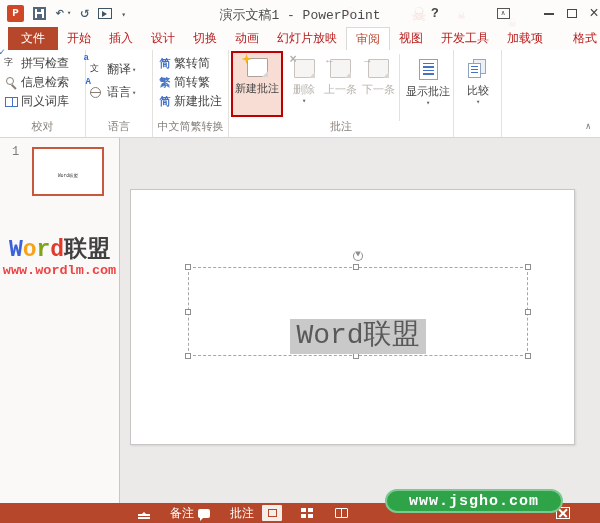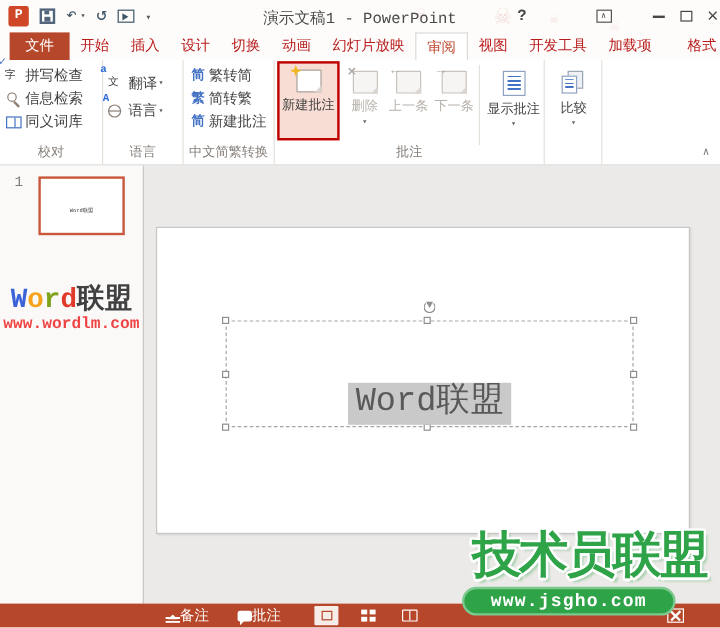--- a/index.html
+++ b/index.html
@@ -152,21 +152,21 @@
   .jsgho-name{position:absolute;left:386px;top:441px;width:210px;text-align:center;z-index:6;
     font-size:41px;font-weight:900;color:#2FA347;letter-spacing:-2px;line-height:50px;white-space:nowrap;
     text-shadow:2px 0 #fff,-2px 0 #fff,0 2px #fff,0 -2px #fff,1.5px 1.5px #fff,-1.5px -1.5px #fff,
       1.5px -1.5px #fff,-1.5px 1.5px #fff,3px 3px 2px rgba(47,163,71,.35)}
   .jsgho-banner{position:absolute;left:385px;top:489px;width:178px;height:24px;z-index:7;
     background:#2FA347;border:2px solid #7BC98F;border-radius:13px;display:flex;align-items:center;
     justify-content:center;color:#fff;font-weight:bold;font-size:15px;letter-spacing:1px;white-space:nowrap}
 
   
   .statusbar{position:absolute;left:0;right:0;bottom:0;height:20px;background:#B7472A;z-index:4;color:#fff;font-size:12px}
-  .sb-item{position:absolute;top:0;height:20px;display:flex;align-items:center;gap:0;white-space:nowrap}
+  .sb-item{position:absolute;top:0;height:20px;display:flex;align-items:center;gap:20px;white-space:nowrap}
   .sb-notes{left:138px}
   .sb-comments{left:198px}
   .notes-ic{width:12px;height:11px;position:relative}
   .notes-ic::before{content:"";position:absolute;top:0;left:2px;width:0;height:0;
     border:4px solid transparent;border-bottom:4px solid #fff}
   .notes-ic::after{content:"";position:absolute;bottom:0;left:0;right:0;height:5px;
     background:repeating-linear-gradient(to bottom,#fff 0 1.5px,transparent 1.5px 3.5px)}
   .cmt-ic{width:12px;height:9px;background:#fff;border-radius:2px;position:relative}
   .cmt-ic::after{content:"";position:absolute;left:2px;bottom:-3px;width:0;height:0;
     border-top:4px solid #fff;border-right:4px solid transparent}
@@ -372,21 +372,20 @@
         <span class="h h-ml"></span>
         <span class="h h-mr"></span>
         <span class="h h-bl"></span>
         <span class="h h-bc"></span>
         <span class="h h-br"></span>
         <div class="tbtext"><span class="selbg">Word联盟</span></div>
       </div>
     </div>
   </div>
 
-  <div class="jsgho-name">技术员联盟</div>
   <div class="jsgho-banner">www.jsgho.com</div>
 
   <div class="statusbar">
     <div class="sb-item sb-notes">
       <span class="notes-ic"></span>
       <span>备注</span>
     </div>
     <div class="sb-item sb-comments">
       <span class="cmt-ic"></span>
       <span>批注</span>

